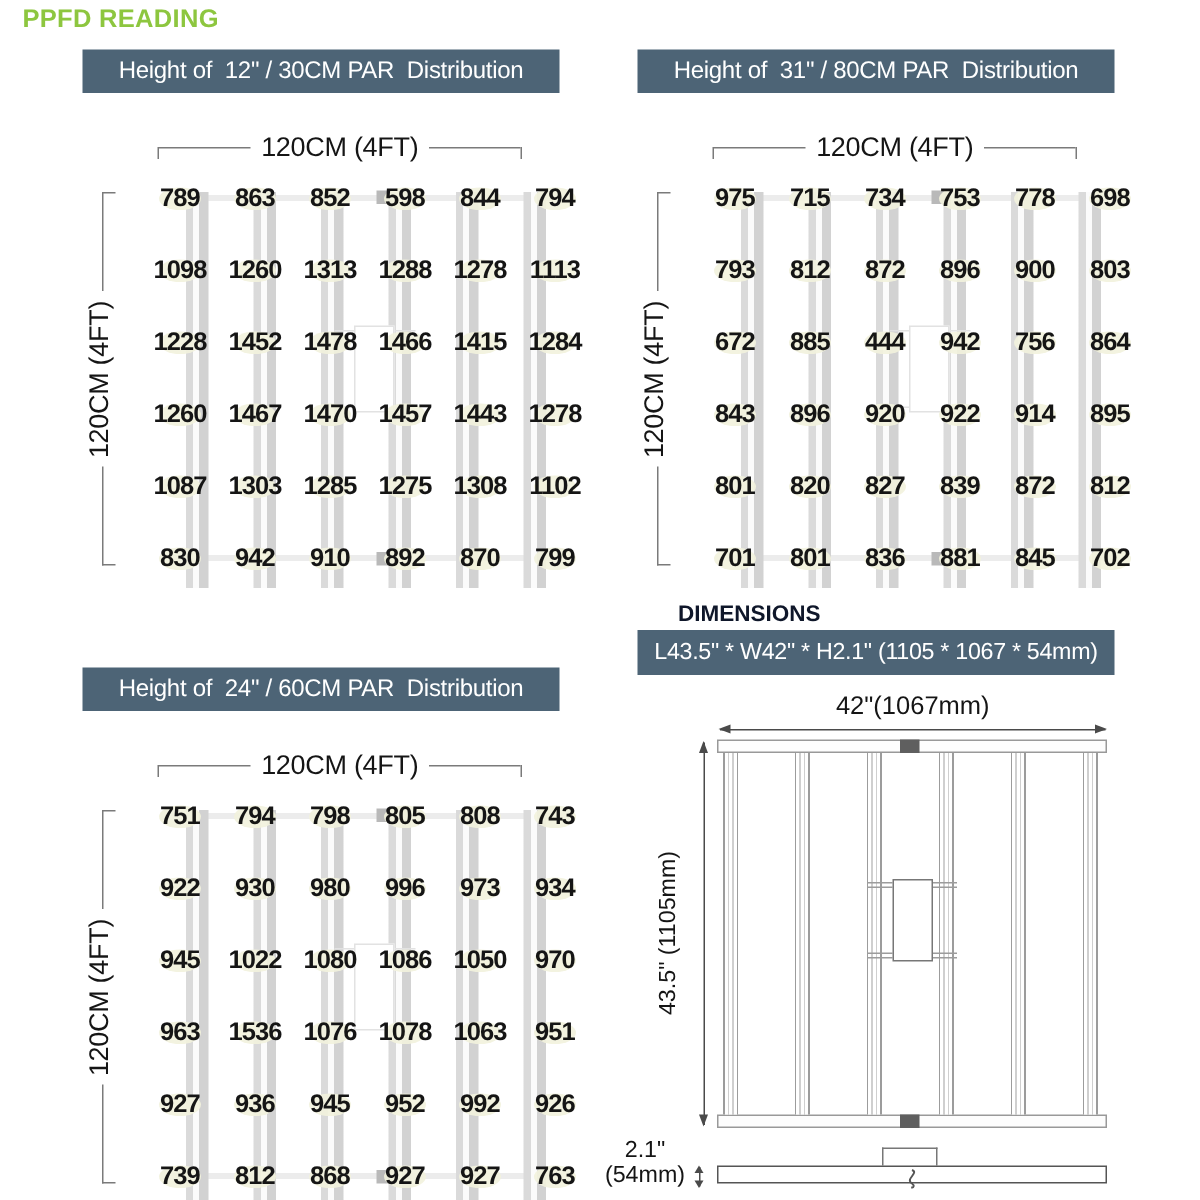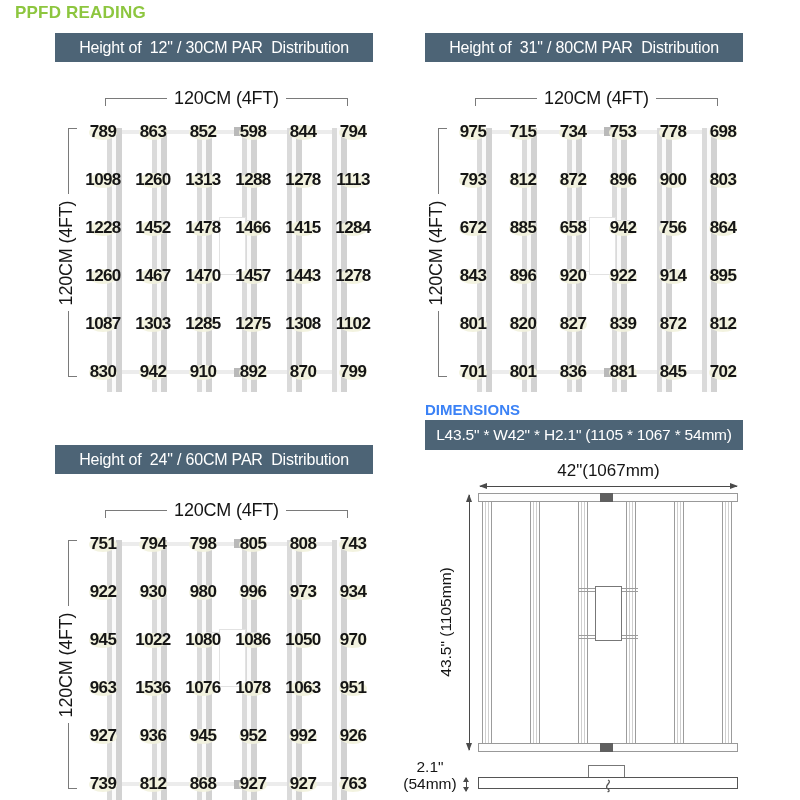--- a/index.html
+++ b/index.html
@@ -31,21 +31,21 @@
   .v-measure .vline { position:absolute; left:8px; width:1px; background:#7a7a7a; }
   .v-measure .vline.t { top:0; height:66px; }
   .v-measure .vline.b { bottom:0; height:66px; }
   .v-measure .htick { position:absolute; left:8px; width:9px; height:1px; background:#7a7a7a; }
   .v-measure .htick.t { top:0; }
   .v-measure .htick.b { bottom:0; }
   .v-measure .v-label { position:absolute; left:-4px; top:50%;
     writing-mode:vertical-rl; transform:translateY(-50%) rotate(180deg);
     font-size:18px; white-space:pre; letter-spacing:-0.2px; background:#fff; padding:6px 0; }
 
-  .grid-wrap { position:absolute; left:23px; top:75px; width:300px; height:288px; }
+  .grid-wrap { position:absolute; left:40px; top:75px; width:300px; height:288px; }
 
   
   .fixture { position:absolute; inset:0; z-index:0; }
   .fixture .crossbar { position:absolute; left:20px; right:20px; height:4px; background:#ececec; }
   .fixture .crossbar.top { top:22px; }
   .fixture .crossbar.bot { bottom:22px; }
   .fixture .led-bar { position:absolute; top:20px; bottom:4px; width:15px;
     background:linear-gradient(to right,#dadada 0 5px,#fbfbfb 5px 9px,#d2d2d2 9px 15px); }
   .fixture .hanger { position:absolute; left:156px; width:10px; height:9px; background:#b9b9b9; }
   .fixture .hanger.top { top:19px; }
@@ -229,21 +229,21 @@
           <div class="cell">778</div>
           <div class="cell">698</div>
           <div class="cell">793</div>
           <div class="cell">812</div>
           <div class="cell">872</div>
           <div class="cell">896</div>
           <div class="cell">900</div>
           <div class="cell">803</div>
           <div class="cell">672</div>
           <div class="cell">885</div>
-          <div class="cell">658</div>
+          <div class="cell">444</div>
           <div class="cell">942</div>
           <div class="cell">756</div>
           <div class="cell">864</div>
           <div class="cell">843</div>
           <div class="cell">896</div>
           <div class="cell">920</div>
           <div class="cell">922</div>
           <div class="cell">914</div>
           <div class="cell">895</div>
           <div class="cell">801</div>
@@ -328,21 +328,21 @@
           <div class="cell">739</div>
           <div class="cell">812</div>
           <div class="cell">868</div>
           <div class="cell">927</div>
           <div class="cell">927</div>
           <div class="cell">763</div>
         </div>
     </div>
   </div>
 
-  <div class="dim-heading" style="color:#3b82f6;">DIMENSIONS</div>
+  <div class="dim-heading" style="color:#0f172a;margin-left:27px;">DIMENSIONS</div>
   <div class="dim-size-bar" style="background:#4d6476;">L43.5" * W42" * H2.1" (1105 * 1067 * 54mm)</div>
 
   <div class="dim-width-label">42"(1067mm)</div>
   <div class="h-arrow"></div>
 
   <div class="v-arrow"></div>
   <div class="dim-height-label">43.5" (1105mm)</div>
 
   <div class="top-view">
     <div class="tv-bar-h top"></div>

